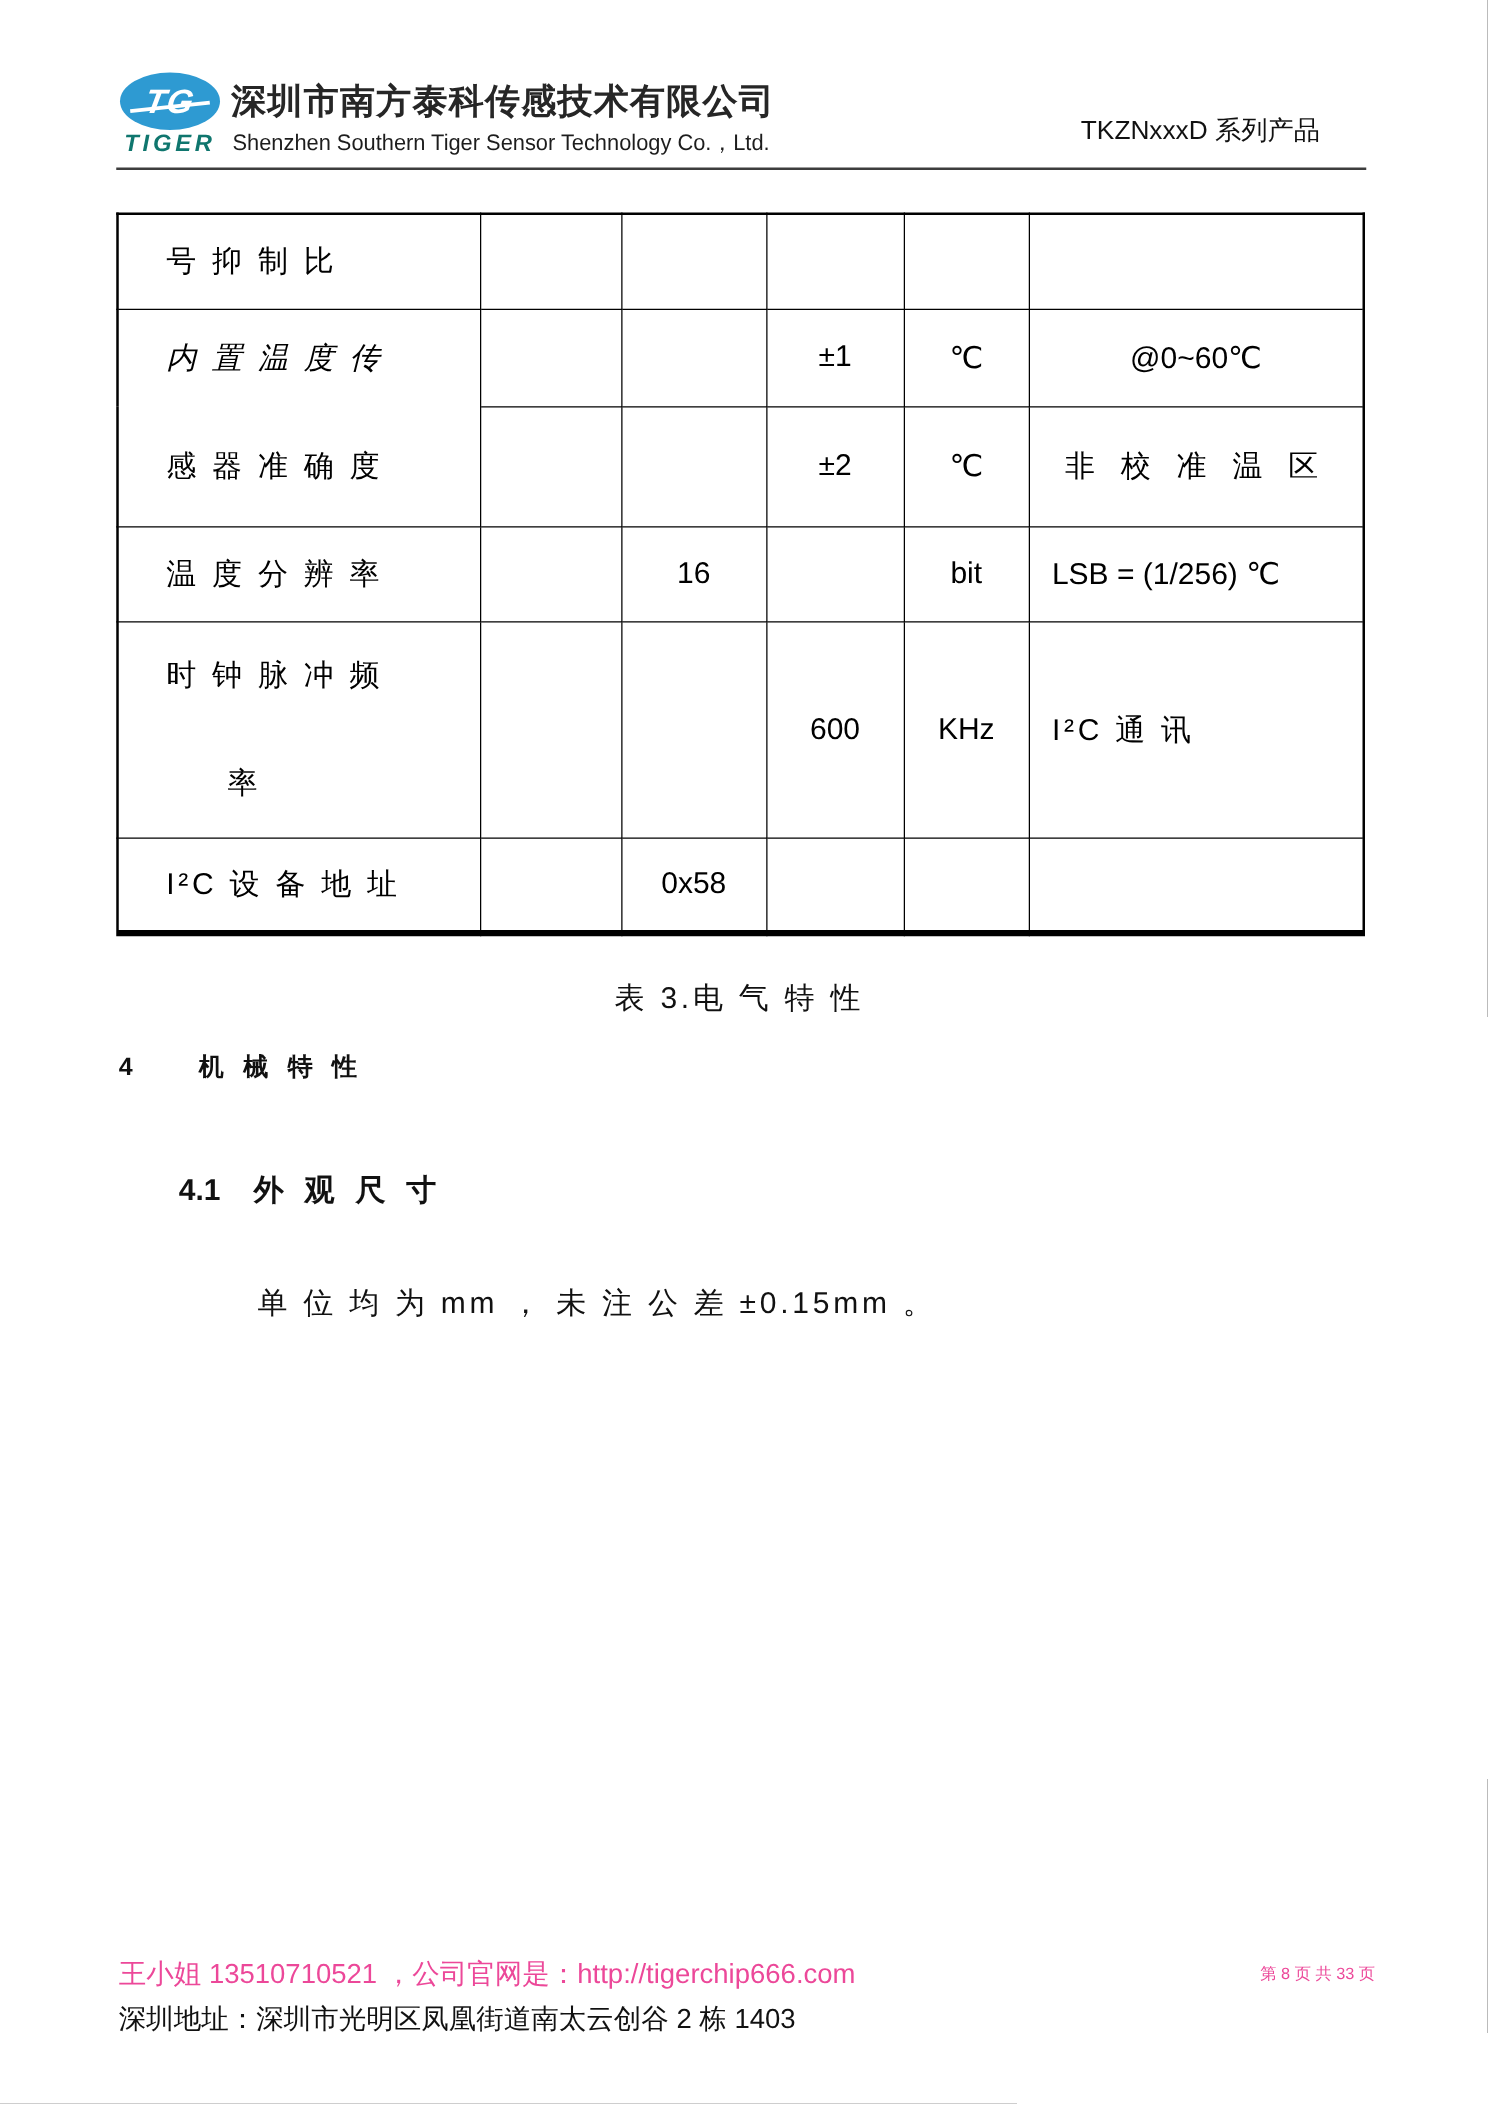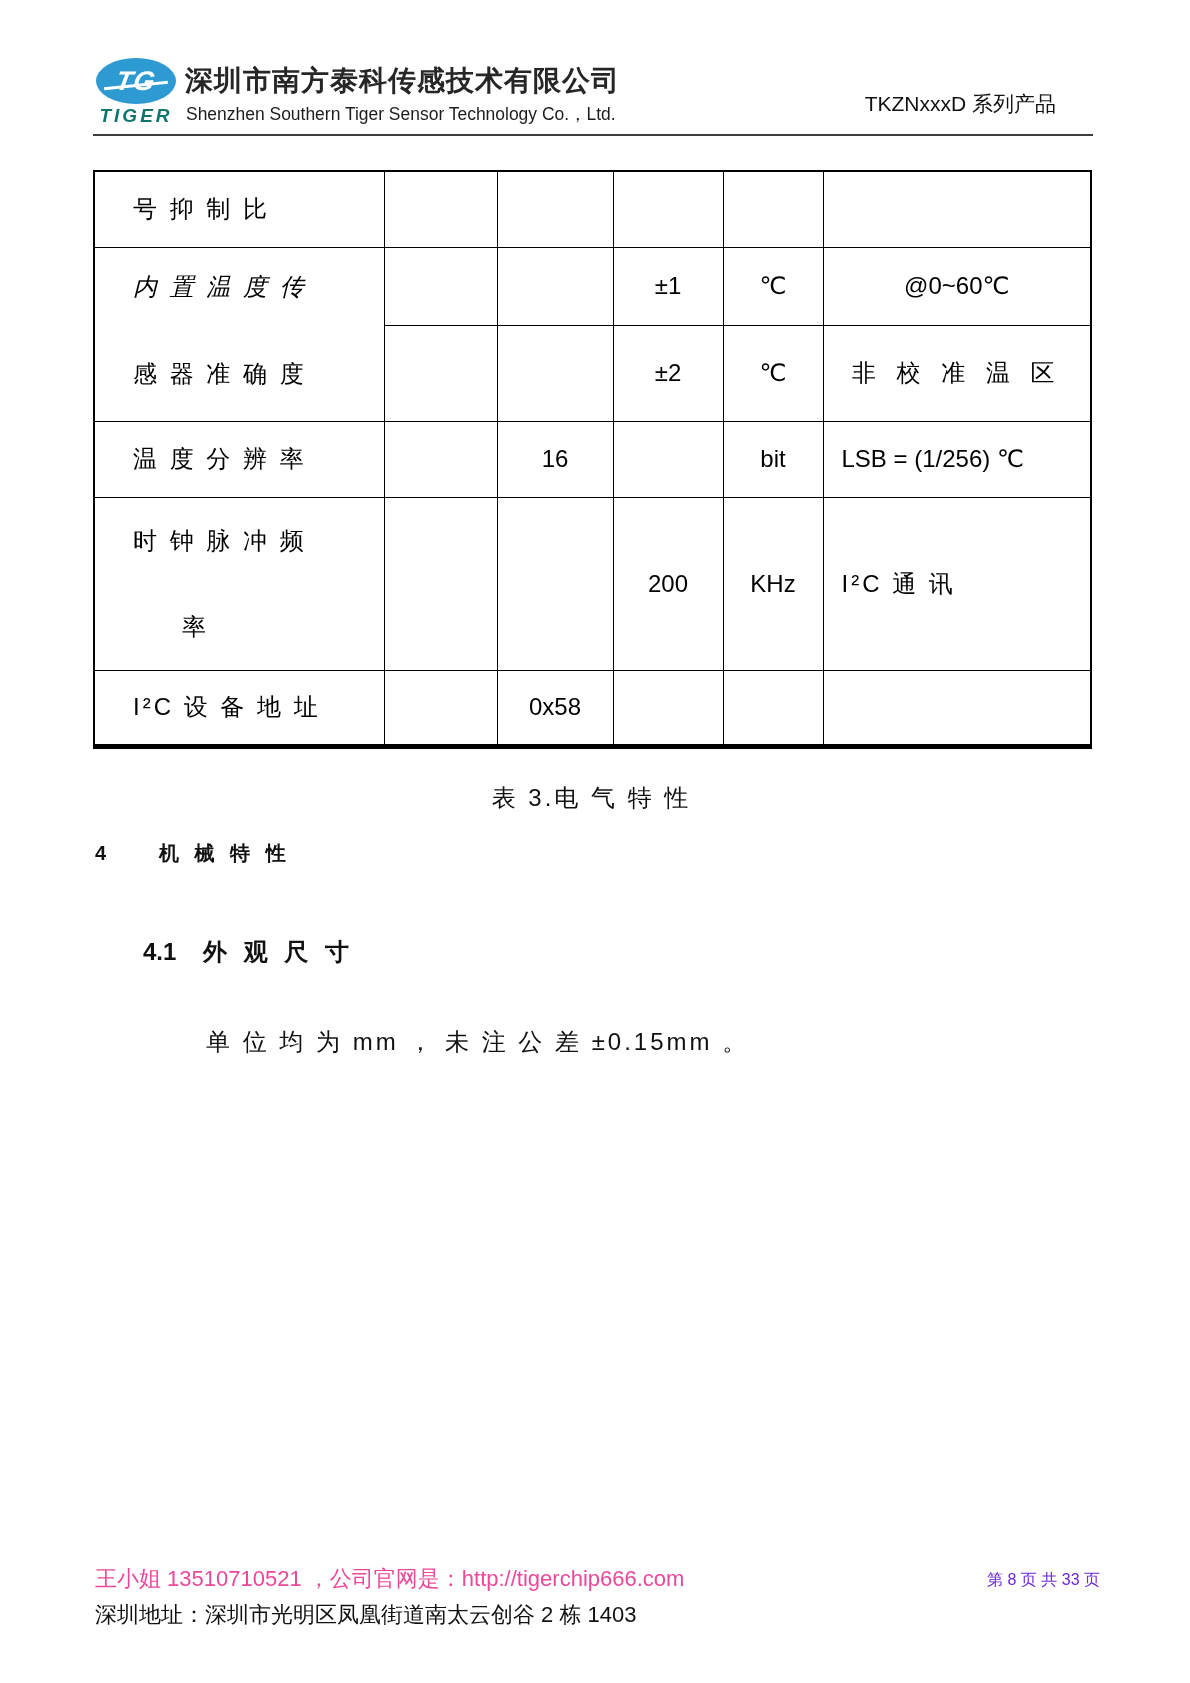--- a/index.html
+++ b/index.html
@@ -82,21 +82,21 @@
   .heading-41{position:absolute;left:143px;top:936px;font-size:24px;font-weight:bold;color:#111;}
   .heading-41 .h-num{display:inline-block;width:60px;letter-spacing:0;}
   .heading-41 .h-title{letter-spacing:5px;}
   .body-line{
     position:absolute;left:206px;top:1026px;
     font-size:24px;letter-spacing:3px;color:#111;white-space:nowrap;
   }
   
   .footer-line1{position:absolute;left:95px;top:1564px;font-size:22px;color:#ec4899;white-space:nowrap;}
   .footer-line2{position:absolute;left:95px;top:1600px;font-size:22px;color:#111;white-space:nowrap;}
-  .page-info{position:absolute;right:90px;top:1570px;font-size:16px;color:#6d28d9;white-space:nowrap;}
+  .page-info{position:absolute;right:90px;top:1570px;font-size:13px;color:#ec4899;white-space:nowrap;}
 </style>
 </head>
 <body>
 
 <div class="page">
 
   <div class="header">
     <div class="logo">
       <div class="logo-ellipse">
         <span class="logo-tg">TG</span>
@@ -153,21 +153,21 @@
       <td class="ctr">bit</td>
       <td class="note-left-n">LSB = (1/256) ℃</td>
     </tr>
     <tr class="h172">
       <td class="lab">
         <div class="lab-line line-86">时 钟 脉 冲 频</div>
         <div class="lab-line line-86 indent-49">率</div>
       </td>
       <td></td>
       <td></td>
-      <td class="ctr">200</td>
+      <td class="ctr">600</td>
       <td class="ctr">KHz</td>
       <td class="note-left">I²C 通 讯</td>
     </tr>
     <tr class="h76">
       <td class="lab">I²C 设 备 地 址</td>
       <td></td>
       <td class="ctr">0x58</td>
       <td></td>
       <td></td>
       <td></td>

